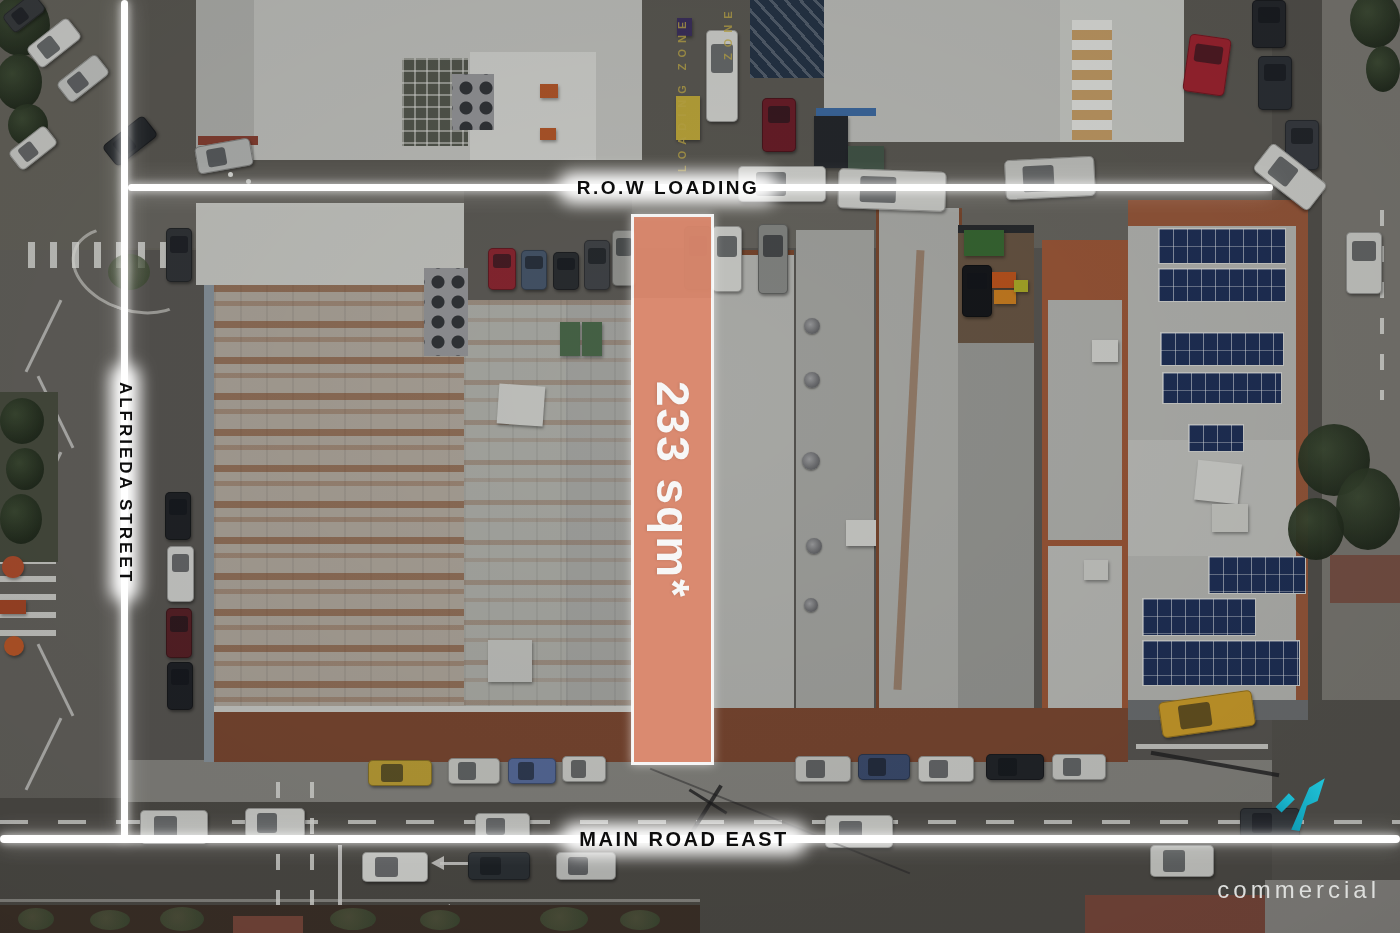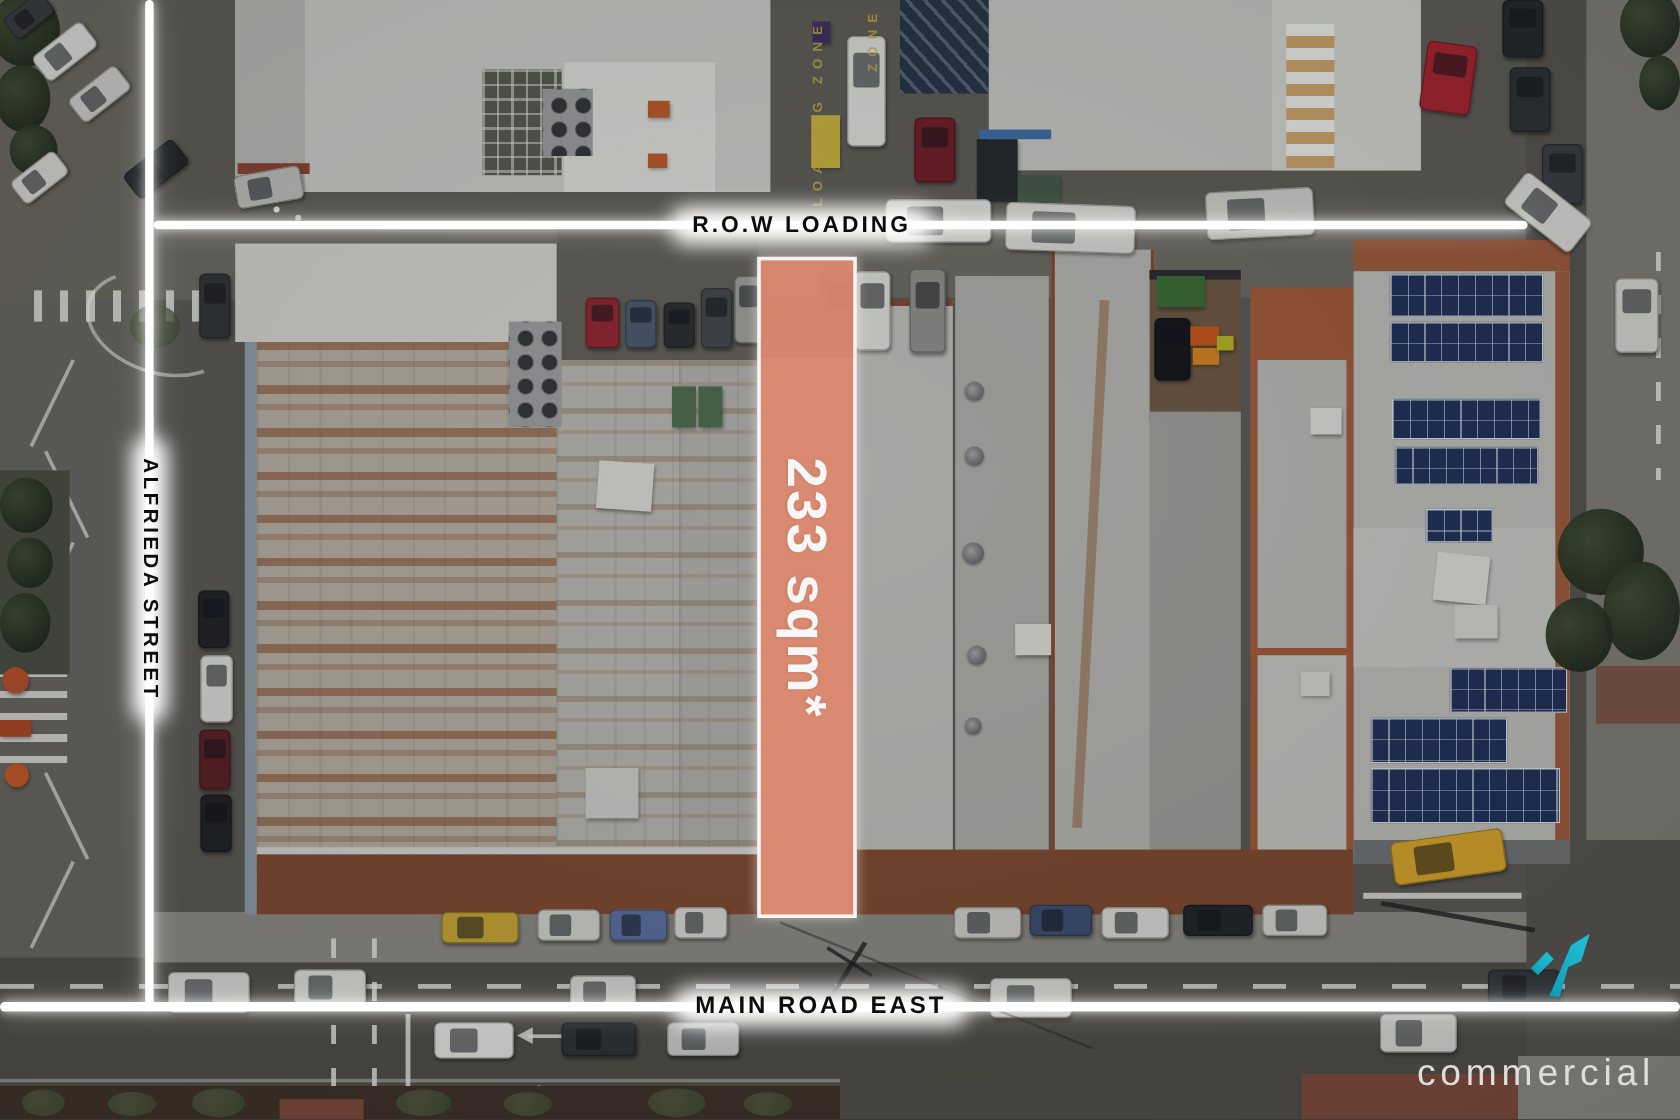--- a/index.html
+++ b/index.html
@@ -49,22 +49,22 @@
   .slabel .lg{position:absolute;inset:-5px -18px;background:rgba(255,255,255,.95);filter:blur(8px);border-radius:14px;}
   .slabel .txt{position:relative;}
   .hl{position:absolute;left:631px;top:214px;width:77px;height:545px;background:#e08a6e;opacity:.93;
       border:3px solid #fff;box-shadow:0 0 9px rgba(255,255,255,.55);display:flex;align-items:center;justify-content:center;}
   .hl .area{transform:rotate(90deg);color:#fff;font-size:46px;font-weight:700;letter-spacing:2px;white-space:nowrap;
       text-shadow:0 1px 3px rgba(0,0,0,.12);}
   .lz{position:absolute;writing-mode:vertical-rl;transform:rotate(180deg);color:#c9b24a;opacity:.75;
       font-size:11px;font-weight:700;letter-spacing:6px;}
   .logo-brand{position:absolute;left:1180px;top:836px;width:200px;text-align:center;color:#fff;
       font-size:41px;font-weight:700;letter-spacing:3px;}
-  .logo-sub{position:absolute;left:1180px;top:876px;width:200px;text-align:center;color:#dddedc;
-      font-size:31px;font-weight:400;letter-spacing:4px;}
+  .logo-sub{position:absolute;left:1180px;top:876px;width:200px;text-align:right;color:#dddedc;
+      font-size:24px;font-weight:400;letter-spacing:4px;}
 </style>
 </head>
 <body>
 
 <div class="stage">
 
   <div class="abs" style="left:0;top:0;width:214px;height:250px;background:#69675f;"></div>
   <div class="abs" style="left:0;top:250px;width:128px;height:590px;background:#676560;"></div>
   <div class="abs" style="left:128px;top:0;width:1144px;height:190px;background:#5e5c56;"></div>
   <div class="abs" style="left:128px;top:190px;width:1144px;height:58px;background:#6b6963;"></div>

